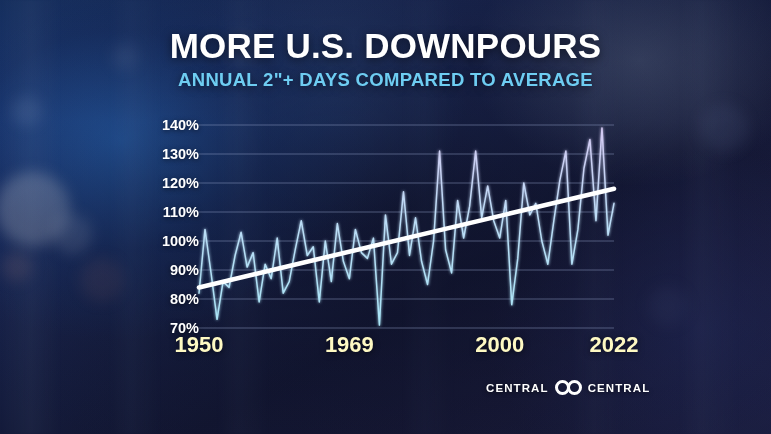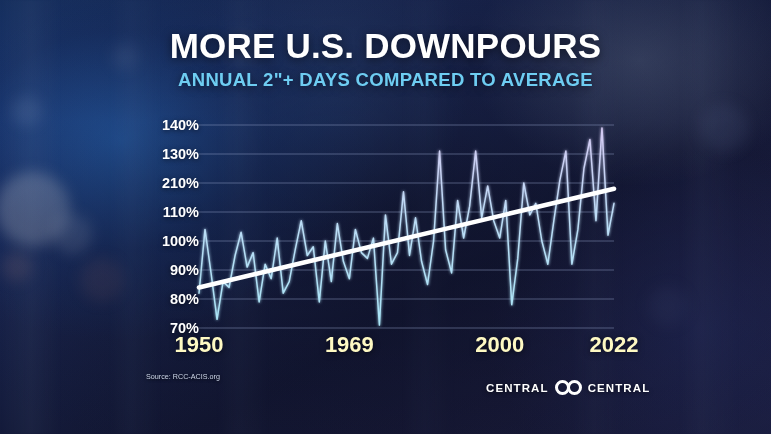--- a/index.html
+++ b/index.html
@@ -146,37 +146,36 @@
           <line x1="199" x2="614" y1="299" y2="299" stroke="#8f9dc4" stroke-width="0.9" opacity="0.55"></line>
           <line x1="199" x2="614" y1="328" y2="328" stroke="#8f9dc4" stroke-width="0.9" opacity="0.55"></line>
         </g>
       <path id="series-path" fill="none" stroke="url(#seriesGrad)" stroke-width="1.5" stroke-linejoin="round" stroke-linecap="round" filter="url(#softGlow)" d="M199.00 293.20 L205.01 229.40 L211.03 272.90 L217.04 319.30 L223.06 281.60 L229.07 287.40 L235.09 255.50 L241.10 232.30 L247.12 267.10 L253.13 252.60 L259.14 301.90 L265.16 264.20 L271.17 278.70 L277.19 238.10 L283.20 293.20 L289.22 281.60 L295.23 249.70 L301.25 220.70 L307.26 255.50 L313.28 246.80 L319.29 301.90 L325.30 241.00 L331.32 281.60 L337.33 223.60 L343.35 261.30 L349.36 278.70 L355.38 229.40 L361.39 252.60 L367.41 258.40 L373.42 238.10 L379.43 325.10 L385.45 214.90 L391.46 264.20 L397.48 252.60 L403.49 191.70 L409.51 255.50 L415.52 217.80 L421.54 261.30 L427.55 284.50 L433.57 241.00 L439.58 151.10 L445.59 249.70 L451.61 272.90 L457.62 200.40 L463.64 238.10 L469.65 206.20 L475.67 151.10 L481.68 217.80 L487.70 185.90 L493.71 220.70 L499.72 238.10 L505.74 200.40 L511.75 304.80 L517.77 258.40 L523.78 183.00 L529.80 214.90 L535.81 203.30 L541.83 241.00 L547.84 264.20 L553.86 220.70 L559.87 180.10 L565.88 151.10 L571.90 264.20 L577.91 229.40 L583.93 168.50 L589.94 139.50 L595.96 220.70 L601.97 127.90 L607.99 235.20 L614.00 203.30"></path>
       <line id="trend-line" stroke="#ffffff" stroke-width="4.6" stroke-linecap="round" x1="199" y1="287.4" x2="614" y2="188.8"></line>
     </svg>
 
     <div class="ylabels" id="ylabels">
         <div class="ylabel" style="top: 13px;">140%</div>
         <div class="ylabel" style="top: 42px;">130%</div>
-        <div class="ylabel" style="top: 71px;">210%</div>
+        <div class="ylabel" style="top: 71px;">120%</div>
         <div class="ylabel" style="top: 100px;">110%</div>
         <div class="ylabel" style="top: 129px;">100%</div>
         <div class="ylabel" style="top: 158px;">90%</div>
         <div class="ylabel" style="top: 187px; padding-left: 29px;">80%</div>
         <div class="ylabel" style="top: 216px;">70%</div>
       </div>
     <div class="xlabels" id="xlabels">
         <div class="xlabel" style="left: 199px;">1950</div>
         <div class="xlabel" style="left: 349.362px;">1969</div>
         <div class="xlabel" style="left: 499.725px;">2000</div>
         <div class="xlabel" style="left: 614px;">2022</div>
       </div>
   </div>
 
   <div class="credits">
-    <div>Source: RCC-ACIS.org</div>
   </div>
 
   <div class="logo">
     <span class="logo-word">CENTRAL</span>
     <span class="logo-mark">
       <span class="ring r1"></span>
         <span class="ring r2"></span>
     </span>
     <span class="logo-word">CENTRAL</span>
   </div>

